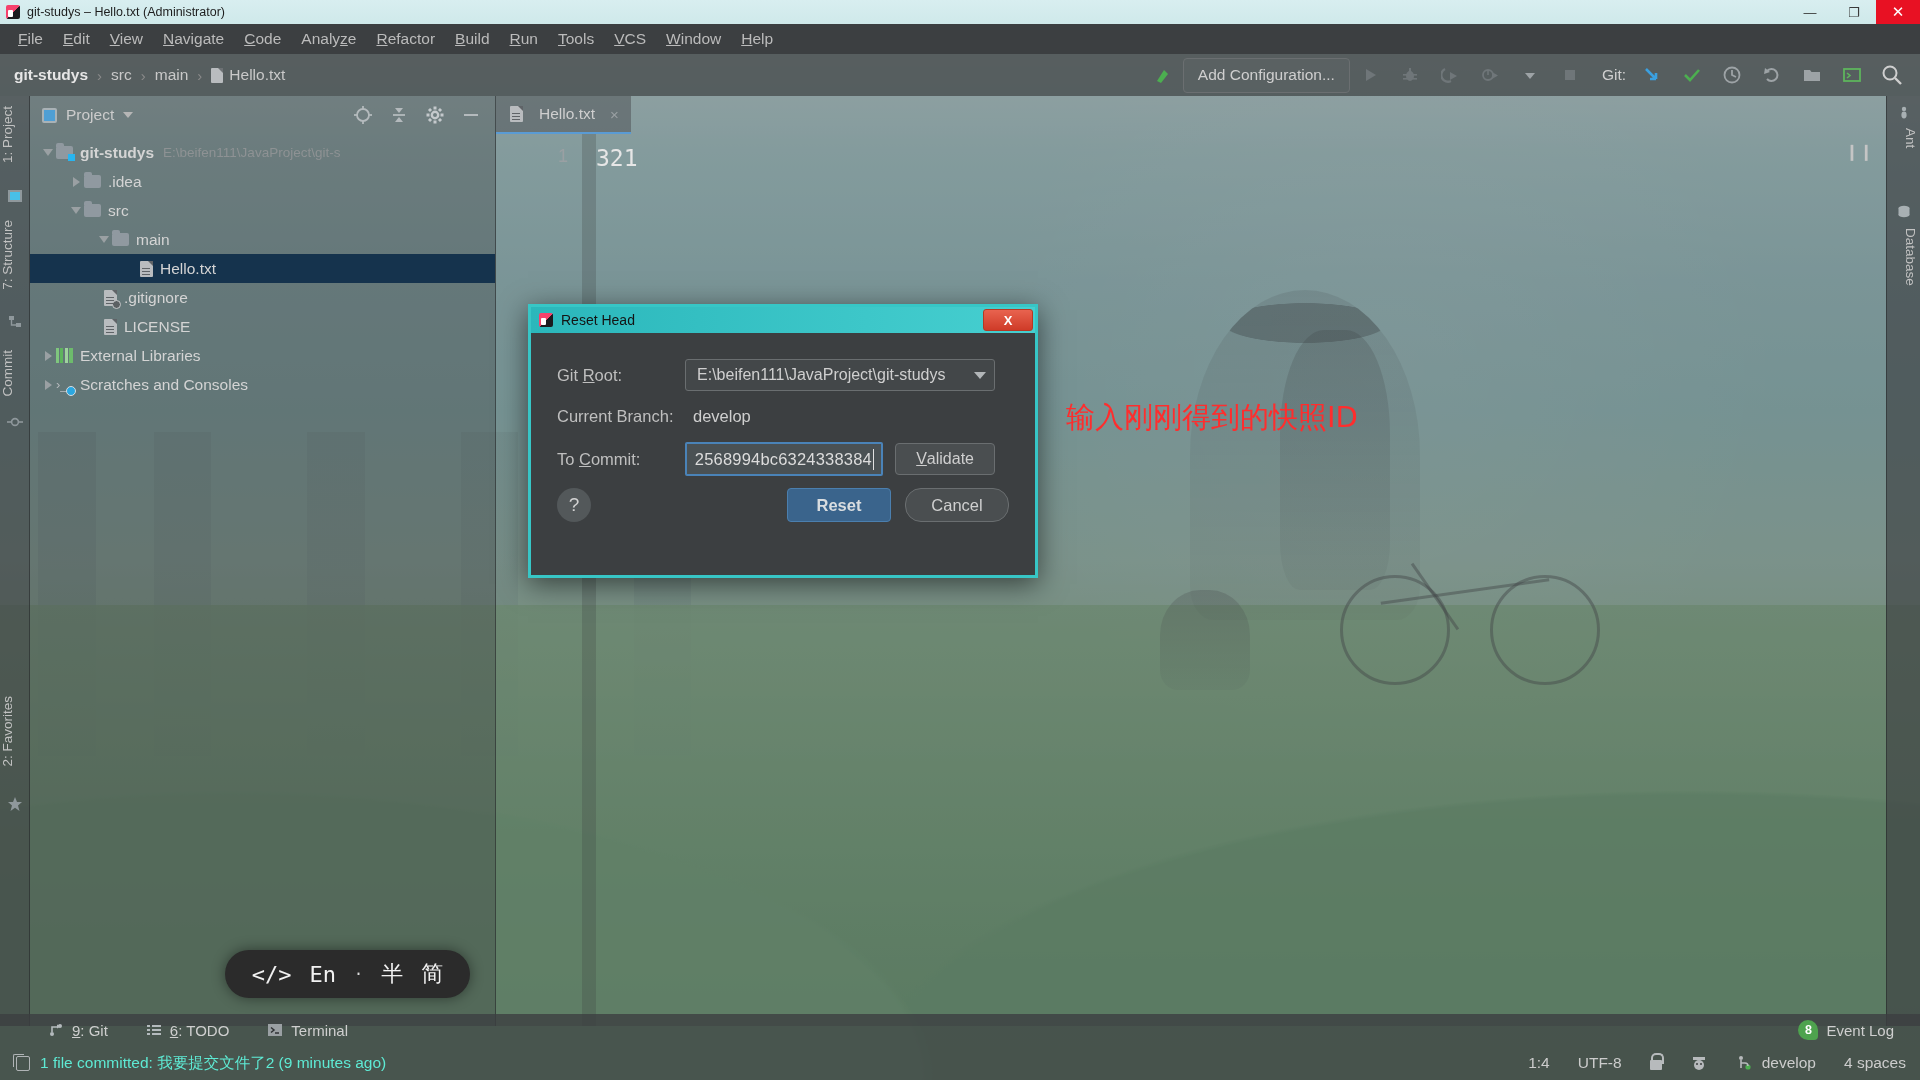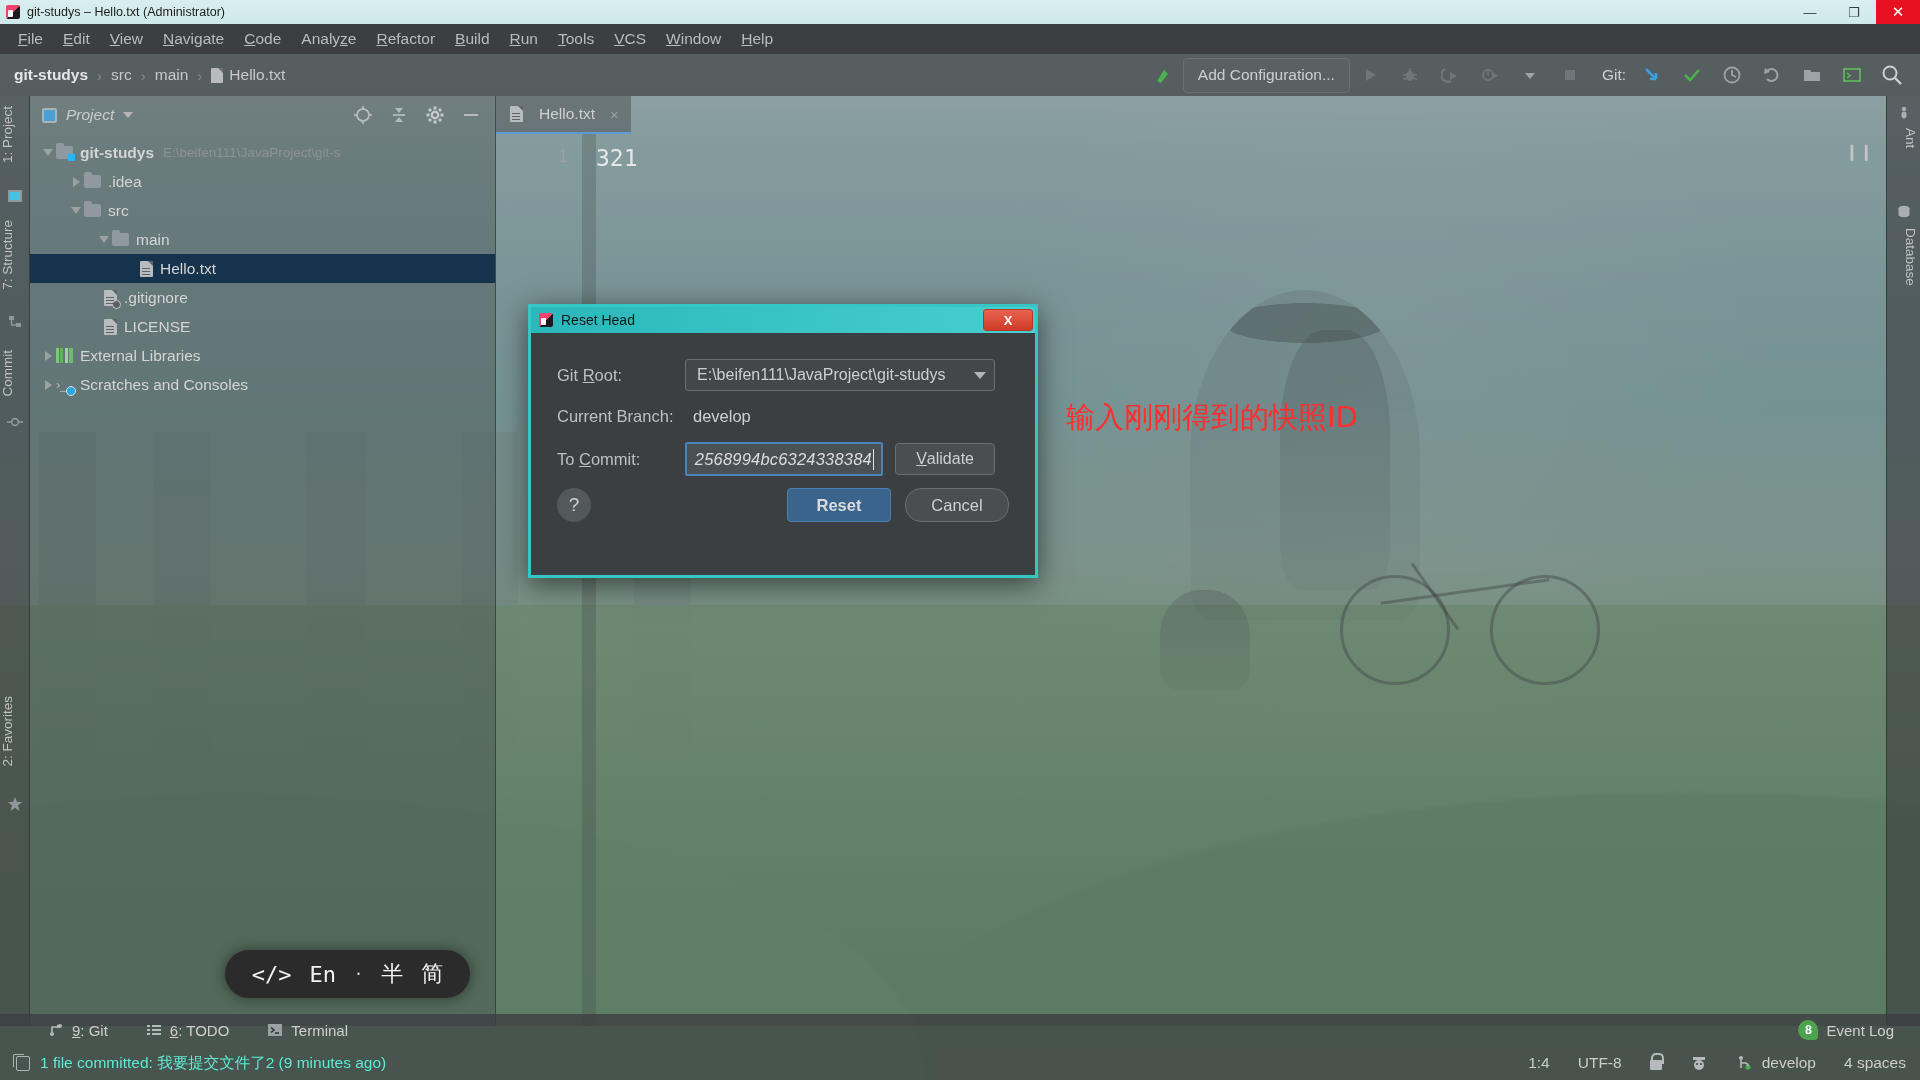--- a/index.html
+++ b/index.html
@@ -177,21 +177,21 @@
   #projectpanel{
     position:absolute; left:30px; top:96px; width:466px; height:930px;
     background:rgba(60,63,65,.62);
     border-right:1px solid rgba(35,37,38,.55);
   }
   #projhdr{ height:38px; display:flex; align-items:center; padding-left:12px; }
   #projhdr .sq{
     width:15px; height:15px; background:#4f9fd4; border:2px solid #a9b2b6;
     border-radius:2px; margin-right:9px;
   }
-  #projhdr .lbl{ font-size:15.5px; color:#ccc; margin-right:9px;font-style:italic; }
+  #projhdr .lbl{ font-size:15.5px; color:#ccc; margin-right:9px; }
   .caret-dn{
     width:0;height:0;border-left:5px solid transparent;border-right:5px solid transparent;
     border-top:6px solid #b6b6b6;
   }
   #projhdr .acts{ margin-left:auto; display:flex; align-items:center; gap:16px; padding-right:14px; }
   .hicon{ width:20px; height:20px; display:block; }
 
   .tree{ padding-top:4px; font-size:15.5px; color:#d4d4d4; }
   .trow{ height:29px; display:flex; align-items:center; white-space:nowrap; }
   .trow.sel{ background:#15334d; }
@@ -370,21 +370,21 @@
   .combo .arr{
     margin-left:auto; width:0;height:0;
     border-left:6px solid transparent;border-right:6px solid transparent;border-top:7px solid #b2b6b8;
   }
   #gitroot{ width:328px; }
   #resettype{ width:124px; }
   .statval{ color:#cfcfcf; font-size:16.5px; }
   #tocommit{
     width:210px; height:34px; border:2px solid #4a83b8; border-radius:2px;
     background:#4a5154; display:flex; align-items:center; padding:0 8px;
-    color:#dcdcdc; font-size:16.5px; letter-spacing:.2px; overflow:hidden;font-style:italic;
+    color:#dcdcdc; font-size:16.5px; letter-spacing:.2px; overflow:hidden;
   }
   #tocommit .cur{
     width:1px; height:21px; background:#e0e0e0; margin-left:1px;
   }
   .btn{
     height:32px; border:1px solid #6a6e70; border-radius:4px; background:#4a4e50;
     display:flex; align-items:center; justify-content:center; color:#cfcfcf; font-size:16px;
     padding:0 16px;
   }
   .btn u{ text-decoration:underline; }

